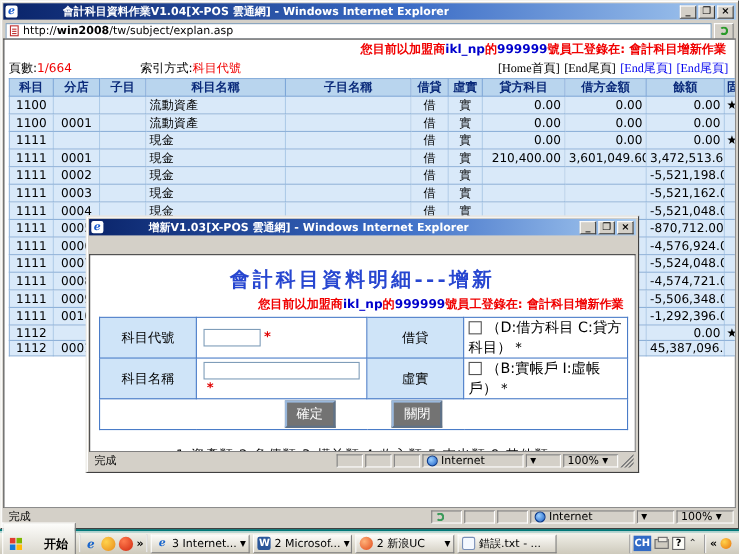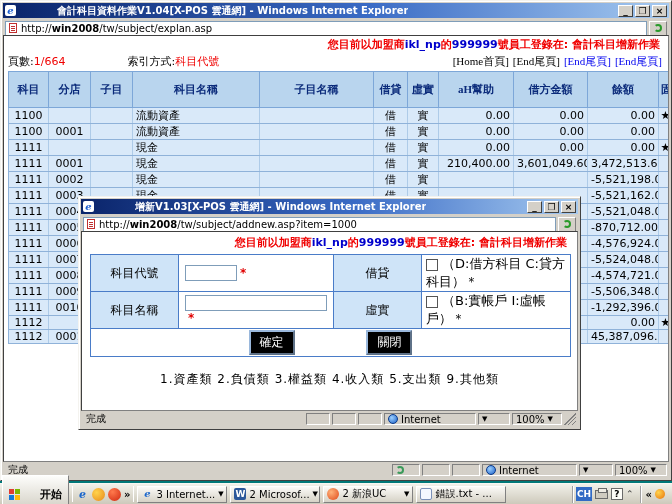--- a/index.html
+++ b/index.html
@@ -49,21 +49,21 @@
   .login-line .blue { color:#0000cc; }
   .menu-row { display:flex; gap:2px; border-top:2px solid #0b1f9e; border-bottom:2px solid #0b1f9e; background:#fff; height:17px; margin-top:1px; }
   .menu-btn { flex:1; background:#2d6cd4; border-top:1px solid #8ab4f0; color:#fff; font-size:11px; line-height:14px; text-align:center; cursor:default; white-space:nowrap; overflow:hidden; }
   .pager-row { display:flex; align-items:center; font-size:11px; margin:2px 6px 1px 4px; white-space:nowrap; }
   .red { color:#f00000; }
   .pager-idx { margin-left:62px; }
   .pager-nav { margin-left:auto; display:flex; gap:4px;font-family:Liberation Serif, serif; }
   .pager-nav .link { color:#0000ee; }
 
   table.acct { table-layout:fixed; width:664px; margin-left:4px; border-collapse:collapse; font-size:11px; margin-top:2px; }
-  table.acct th { background:#b9d5ee; color:#0a2a7a; font-weight:bold; border:1px solid #7da7d8; height:13px; padding:10px 2px; white-space:nowrap; overflow:hidden;font-family:Liberation Serif, serif; }
+  table.acct th { background:#b9d5ee; color:#0a2a7a; font-weight:bold; border:1px solid #7da7d8; height:13px; padding:0 2px; white-space:nowrap; overflow:hidden; }
   table.acct td { border-right:1px solid #aecbe8; border-bottom:1px solid #8fb2d9; background:#d9e9f9; height:13px; padding:0 3px; white-space:nowrap; overflow:hidden; color:#000; }
   table.acct td:first-child { border-left:1px solid #8fb2d9; }
   table.acct tr.hl td { background:#f8d2e6; }
   .c { text-align:center; } .r { text-align:right; } .l { text-align:left; }
   .star { font-size:11px; padding:0 1px !important; }
 
   
   #popup-win { left:78px; top:196px; width:503px; height:234px; z-index:10; }
   #popup-content { position:absolute; left:2px; top:34px; width:497px; height:180px; background:#fff;
                    border:1px solid #808080; border-top-color:#404040; border-left-color:#404040; overflow:hidden; }
@@ -74,22 +74,22 @@
   table.form { width:481px; margin-left:8px; border-collapse:collapse; font-size:12px; }
   table.form td { border:1px solid #4a7cc8; }
   td.flabel { background:#cfe4f8; text-align:center; width:88px; height:24px; color:#000; }
   td.ffield { width:155px; background:#fff; padding-left:6px; }
   td.fhint  { background:#fff; padding-left:4px; font-size:13px; color:#000; }
   .tinput { border:1px solid #7f9db9; height:16px; font-size:11px; background:#fff; vertical-align:middle; }
   .w-code { width:52px; } .w-name { width:142px; }
   .req { color:#e00000; font-weight:bold; margin-left:3px; }
   .cbx { display:inline-block; width:12px; height:12px; border:1px solid #555; background:#fff; vertical-align:middle; margin-right:4px; }
   .btn-row td { text-align:center; height:28px; }
-  .fbtn { display:inline-block; background:#000000; color:#fff; font-size:12px; padding:2px 9px;
-          border:2px outset #9ab8dc; margin:0 34px; cursor:default; }
+  .fbtn { display:inline-block; background:#737373; color:#fff; font-size:12px; padding:2px 9px;
+          border:2px outset #9ab8dc; margin:0 24px; cursor:default; }
   .cats { text-align:center; font-size:12px; color:#000; margin-top:14px; letter-spacing:1px; }
 
   
   #taskbar { position:absolute; left:0; top:483px; width:672px; height:21px;
              background:linear-gradient(#f2f1ea,#cdc9bb); border-top:1px solid #f8f7f2;
              display:flex; align-items:center; gap:3px; padding:0 2px; }
   .start-btn { height:17px; display:flex; align-items:center; gap:19px; padding:18px 6px;
                background:linear-gradient(#fdfdfb,#d0ccc0); border:1px solid #808080; border-top-color:#fff; border-left-color:#fff;
                font-size:11px; font-weight:bold; color:#000; flex:0 0 auto; }
   .win-flag { width:12px; height:11px; display:grid; grid-template:5px 5px / 5px 5px; gap:1px; }
@@ -183,21 +183,21 @@
       </colgroup>
       <thead>
         <tr>
           <th>科目</th>
           <th>分店</th>
           <th>子目</th>
           <th>科目名稱</th>
           <th>子目名稱</th>
           <th>借貸</th>
           <th>虛實</th>
-          <th>aH幫助</th>
+          <th>貸方科目</th>
           <th>借方金額</th>
           <th>餘額</th>
           <th>固</th>
         </tr>
       </thead>
       <tbody>
 
           <tr>
           <td class="c">1100</td>
           <td class="c"></td>
@@ -421,31 +421,23 @@
 <div class="win" id="popup-win">
   <div class="titlebar">
     <span class="tb-ico">e</span>
     <span class="tb-title">增新V1.03[X-POS 雲通網] - Windows Internet Explorer</span>
     <span class="tb-btns">
       <span class="tb-btn">_</span>
       <span class="tb-btn">❐</span>
       <span class="tb-btn">×</span>
     </span>
   </div>
-  <div class="addressbar">
-    <div class="addr-field">
-      <span class="page-ico"></span>
-      <span><span>http://</span><span class="addr-domain">win2008</span><span>/tw/subject/addnew.asp?item=1000</span></span>
-    </div>
-    <div class="go-btn">
-        <span class="refresh-ico"></span>
-      </div>
-  </div>
 
   <div id="popup-content">
+    <div class="popup-title">會計科目資料明細---增新</div>
     <div class="popup-login">
       <span>您目前以加盟商</span><span class="blue">ikl_np</span><span>的</span><span class="blue">999999</span><span>號員工登錄在: </span><span>會計科目增新作業</span>
     </div>
     <table class="form">
       <tbody>
           <tr>
         <td class="flabel" style="height:32px">科目代號</td>
         <td class="ffield"><input class="tinput w-code" style=""><span class="req">*</span></td>
         <td class="flabel">借貸</td>
         <td class="fhint"><span class="cbx"></span><span>（D:借方科目 C:貸方科目）＊</span></td>

